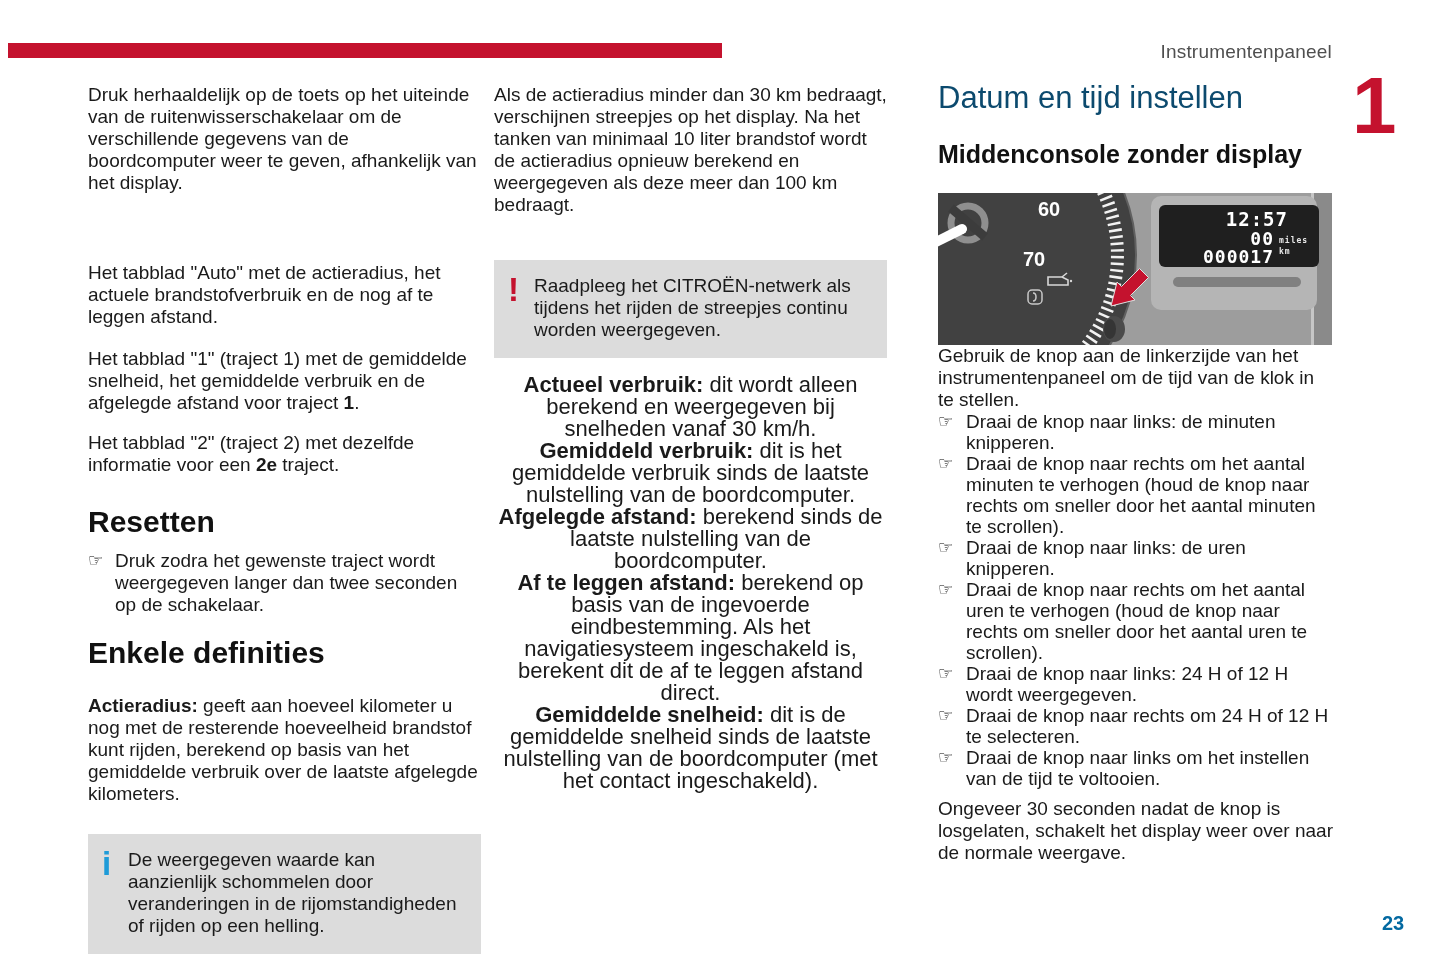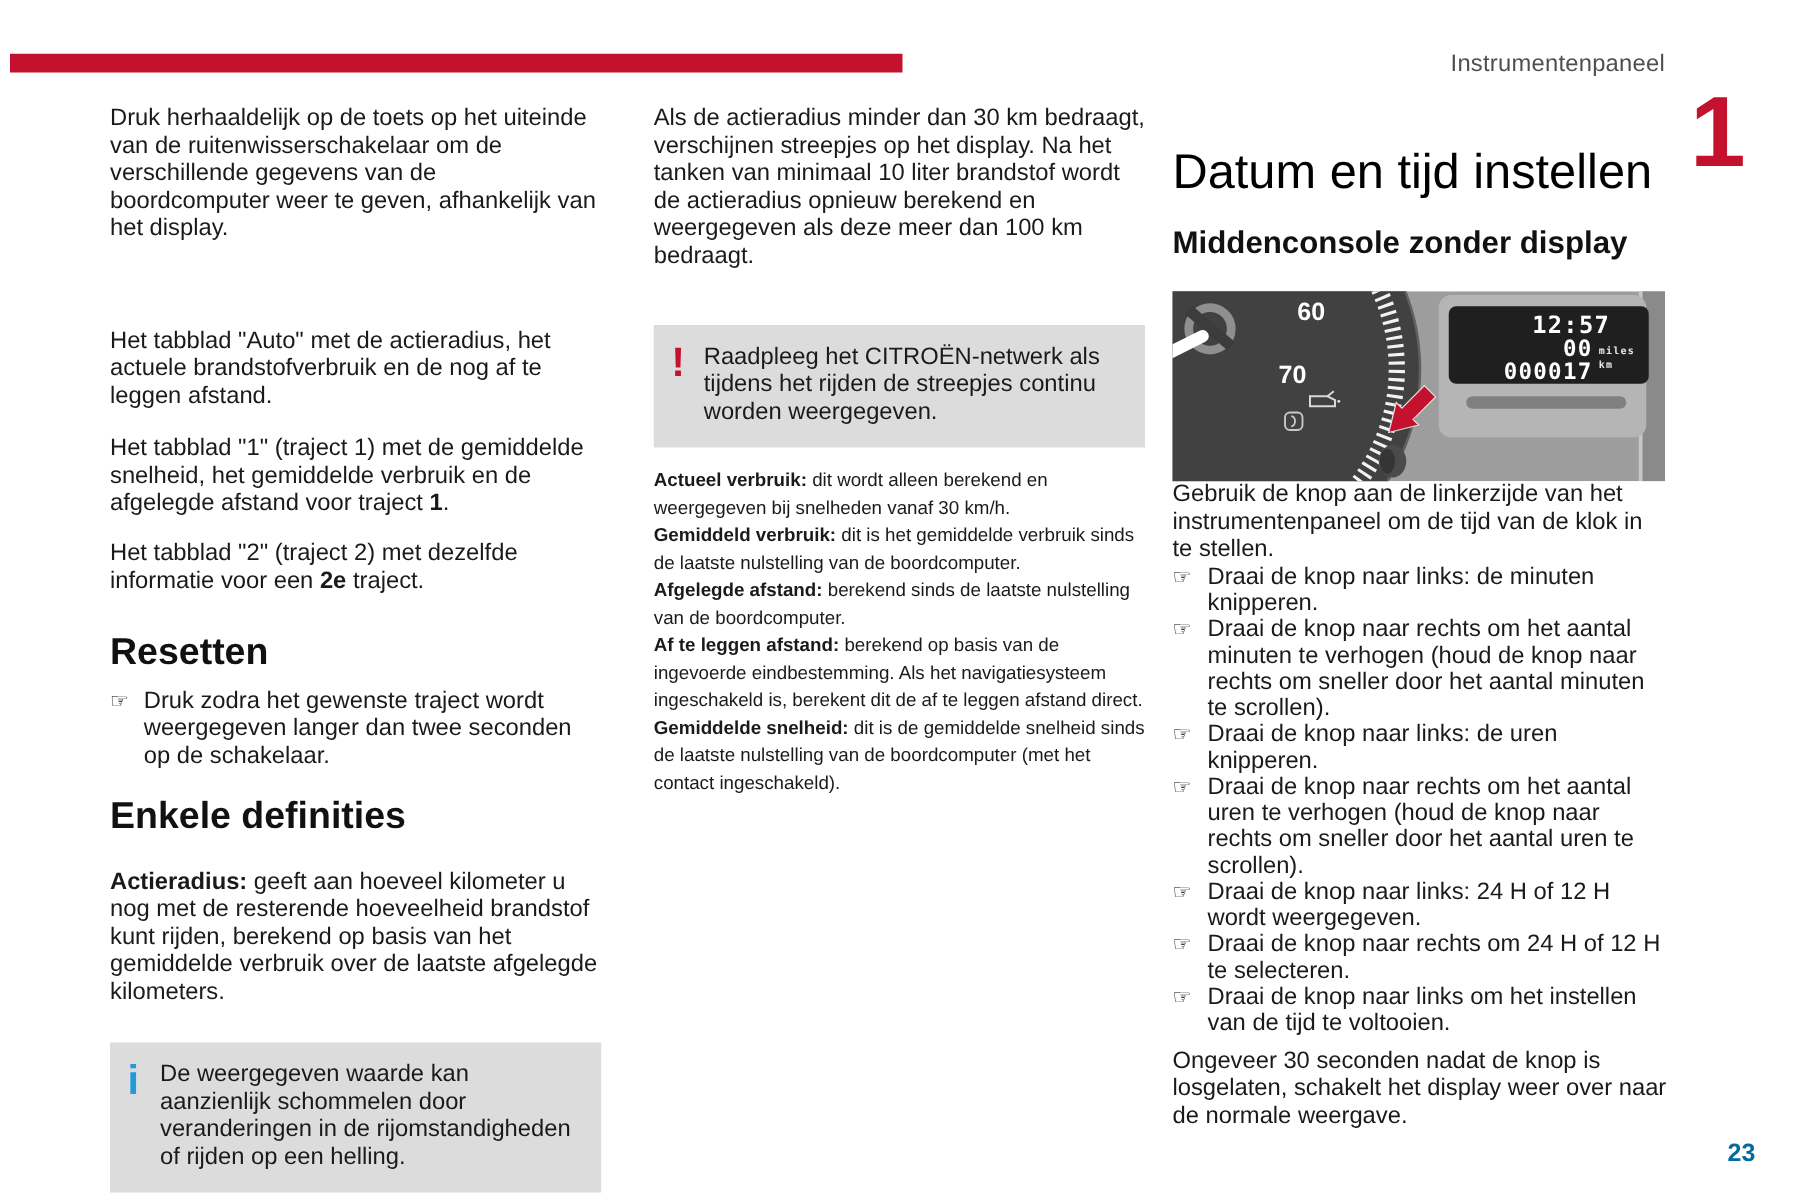--- a/index.html
+++ b/index.html
@@ -14,39 +14,39 @@
   }
   .chapter-num {
     position:absolute; top:66px; left:1352px; font-size:80px; line-height:1;
     font-weight:bold; color:#c4122e;
   }
   .page-num {
     position:absolute; top:912px; left:1382px; font-size:20px; font-weight:bold; color:#0369a1;
   }
   .col { position:absolute; }
   .col1 { left:88px;  top:84px; width:393px; }
-  .col2 { left:523px; top:84px; width:393px; }
+  .col2 { left:494px; top:84px; width:393px; }
   .col3 { left:938px; top:80px; width:395px; }
   .body  { font-size:19px; line-height:22px; }
   .h2    { font-size:30px; line-height:34px; font-weight:bold; color:#111111; }
-  .h1    { font-size:39px; line-height:36px; font-weight:400; color:#000000;margin-top:40px; }
+  .h1    { font-size:31px; line-height:36px; font-weight:400; color:#0c4a6e; }
   .h3    { font-size:25px; line-height:29px; font-weight:bold; color:#111111; }
   .bullet { display:flex; align-items:flex-start; }
   .bullet .hand { flex:none; width:27px; font-size:17px; line-height:22px; color:#000; }
   .col3 .bullet { font-size:19px; line-height:21px; }
   .col3 .bullet .hand { width:28px; line-height:21px; }
   .note-box {
     background:#dcdcdc; display:flex; align-items:flex-start;
     padding:15px 16px 17px 14px;
   }
   .note-icon { flex:none; width:26px; font-size:33px; line-height:30px; font-weight:bold; }
   .note-icon.info { color:#1e9bd8; }
   .note-icon.warn { color:#c4122e; }
   .note-box .body { flex:1; }
-  .def { font-size:15px; line-height:22px; }
+  .def { font-size:22px; line-height:22px;text-align:center; }
   .panel-img { width:394px; height:152px; }
   .lcd { font-family:"DejaVu Sans Mono", monospace; font-weight:bold; letter-spacing:1px; }
 </style>
 </head>
 <body>
 
 <div class="page">
 
   <div class="top-rule"></div>
   <div class="running-head">Instrumentenpaneel</div>

